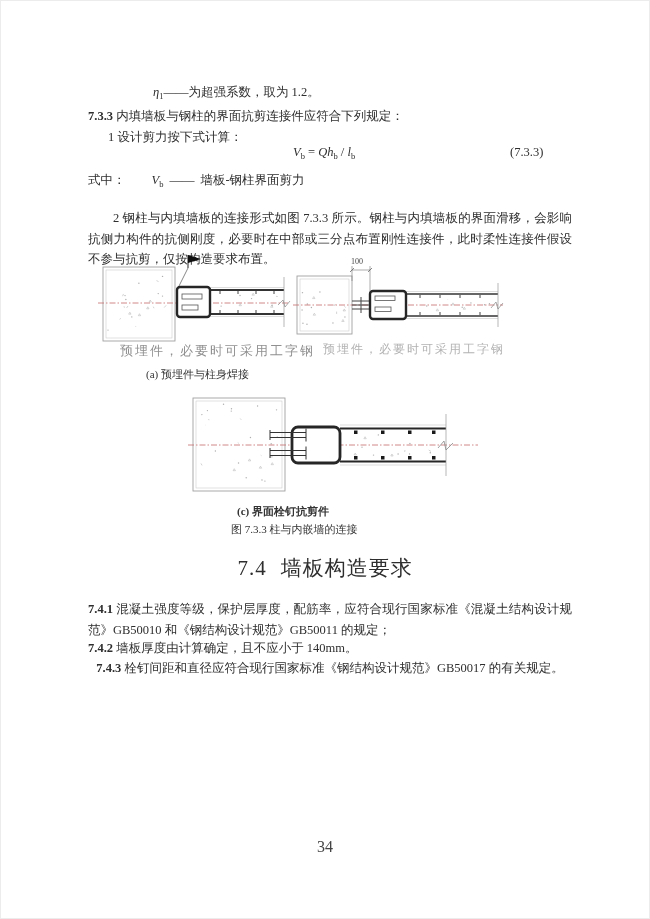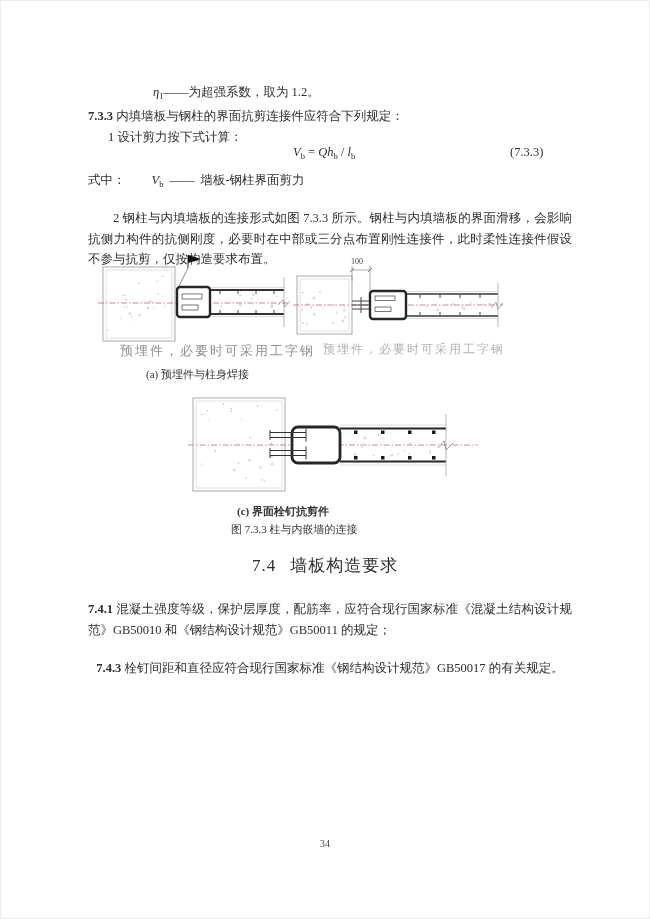--- a/index.html
+++ b/index.html
@@ -13,23 +13,23 @@
   .t{font-size:12.5px;line-height:20.5px;}
   .bold{font-weight:bold;}
   .just{text-align:justify;}
   .indent2{text-indent:2em;}
   i.var{font-style:italic;font-family:"Liberation Serif",serif;}
   sub{font-size:8.5px;vertical-align:-3px;line-height:0;}
   .formula{font-size:12.5px;text-align:center;}
   .annot{color:#909090;font-size:13px;letter-spacing:2px;}
   .annot.faded{color:#b2b2b2;font-size:12px;}
   .caption{font-size:11px;color:#333;}
-  .h74{font-size:17px;letter-spacing:1px;text-align:center;width:100%;}
+  .h74{font-size:21px;letter-spacing:1px;text-align:center;width:100%;}
   .h74 .gap{display:inline-block;width:14px;}
-  .pageno{font-size:10px;text-align:center;width:100%;color:#444;}
+  .pageno{font-size:16px;text-align:center;width:100%;color:#444;}
   .where-gap{display:inline-block;width:26px;}
   .dash-gap{display:inline-block;width:6px;}
   svg{display:block;}
 </style>
 </head>
 <body>
 
 <div class="page">
 
   <div class="abs t" style="left:153px;top:82px;">
@@ -286,19 +286,22 @@
   <div class="abs caption" style="left:237px;top:504px;font-weight:bold;">(c)  界面栓钉抗剪件</div>
   <div class="abs caption" style="left:231px;top:522px;">图 7.3.3  柱与内嵌墙的连接</div>
 
   <div class="abs h74" style="top:554px;left:0;">
     <span>7.4</span><span class="gap"></span><span>墙板构造要求</span>
   </div>
 
   <div class="abs t just" style="left:88px;top:599px;width:484px;">
     <span class="bold">7.4.1</span>&nbsp;<span>混凝土强度等级，保护层厚度，配筋率，应符合现行国家标准《混凝土结构设计规范》GB50010 和《钢结构设计规范》GB50011 的规定；</span>
   </div>
+  <div class="abs t" style="left:88px;top:638px;width:484px;">
+    <span class="bold">7.4.2</span>&nbsp;<span>墙板厚度由计算确定，且不应小于 140mm。</span>
+  </div>
   <div class="abs t" style="left:88px;top:658px;width:484px;text-align:center;">
     <span class="bold">7.4.3</span>&nbsp;<span>栓钉间距和直径应符合现行国家标准《钢结构设计规范》GB50017 的有关规定。</span>
   </div>
 
   <div class="abs pageno" style="top:838px;left:0;">34</div>
 
 </div>
 
 </body></html>

